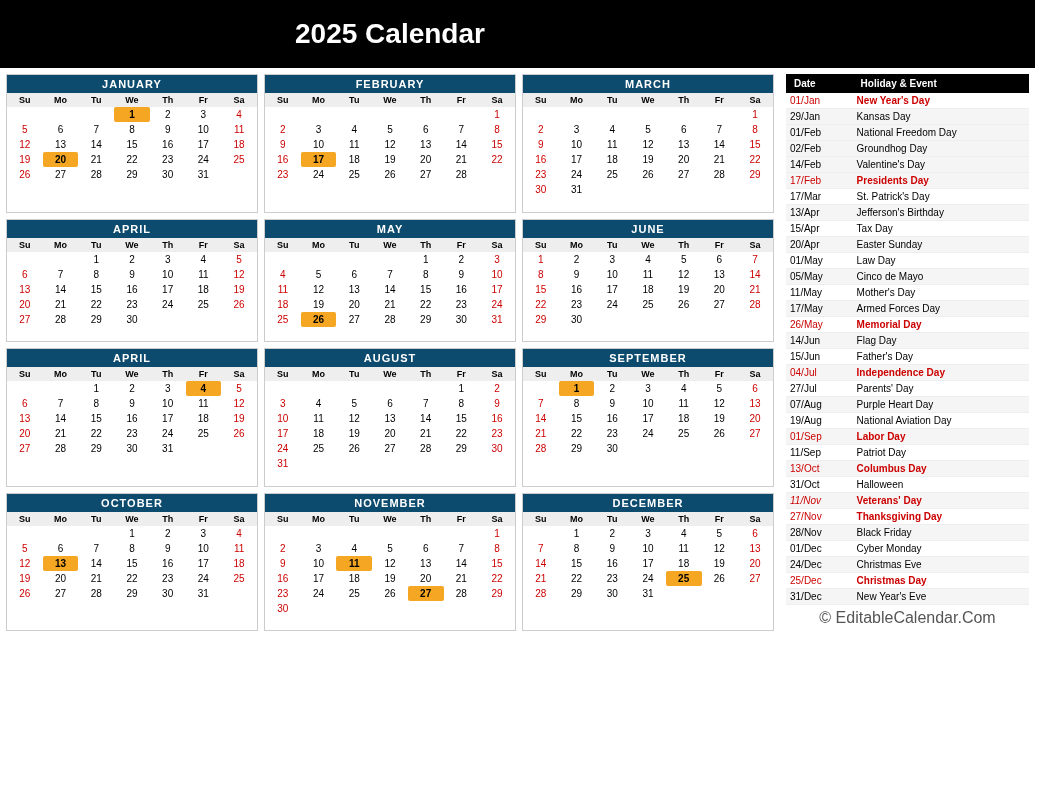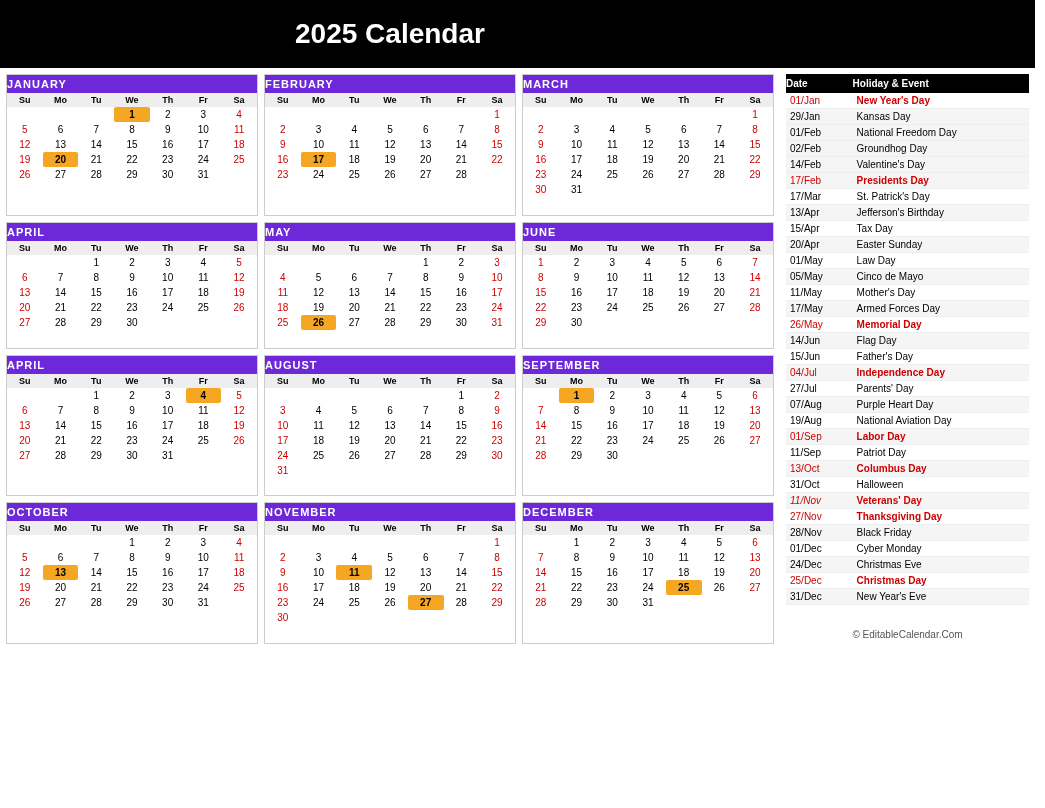--- a/index.html
+++ b/index.html
@@ -38,25 +38,26 @@
       padding: 6px;
       display: grid;
       grid-template-columns: repeat(3, 1fr);
       grid-template-rows: repeat(4, auto);
       gap: 6px;
     }
     .month-block {
       border: 1px solid #ccc;
     }
     .month-header {
-      background: #6d28d9;
+      background: #0c4a6e;
       color: #fff;
+      text-align: center;
       font-size: 11px;
       font-weight: bold;
-      padding: 3px 0;
+      padding: 3px 11px;
       letter-spacing: 1px;
     }
     .month-table {
       width: 100%;
       border-collapse: collapse;
       font-size: 10px;
     }
     .month-table th {
       text-align: center;
       padding: 2px 1px;
@@ -84,39 +85,38 @@
       padding: 6px;
     }
     .holidays-table {
       width: 100%;
       border-collapse: collapse;
       font-size: 10px;
     }
     .holidays-table th {
       background: #000;
       color: #fff;
-      padding: 4px 0;
+      padding: 4px 8px;
       text-align: left;
       font-size: 10px;
     }
     .holidays-table tr:nth-child(even) { background: #f5f5f5; }
     .holidays-table td {
       padding: 2px 4px;
       font-size: 10px;
       border-bottom: 1px solid #eee;
     }
     .hdate { color: #000; white-space: nowrap; }
     .hname { color: #000; }
     .hname.red { color: #cc0000; font-weight: bold; }
     .copyright {
       text-align: center;
-      font-size: 10px;
+      font-size: 16px;
       color: #555;
       padding: 4px 0;
-      margin-top: 20px;
     }
     .full-width-header {
       display: flex;
     }
   </style>
 </head>
 <body>
 
 <div class="outer">
   <div class="full-width-header">

